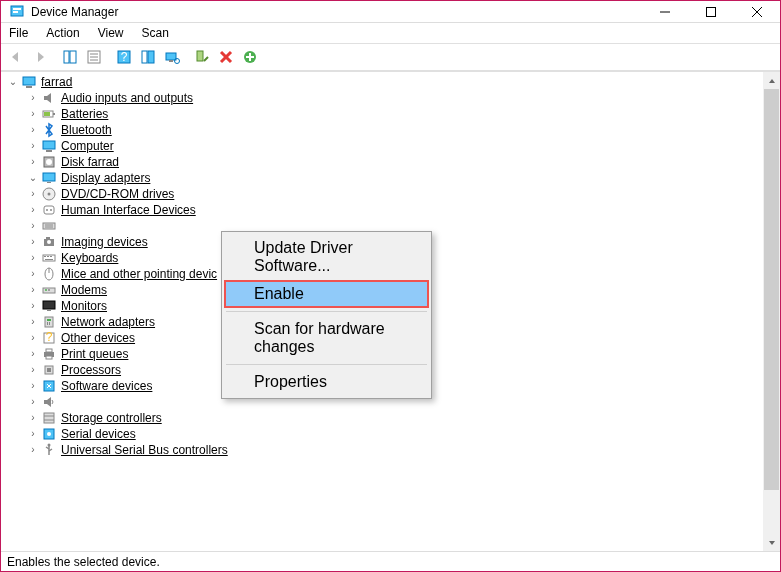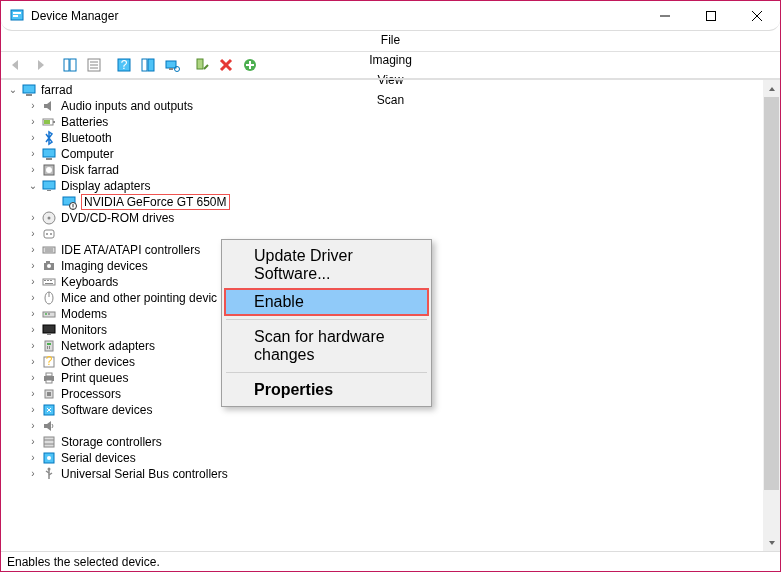--- a/index.html
+++ b/index.html
@@ -1,45 +1,45 @@
 <!DOCTYPE html>
 <html><head>
 <meta charset="utf-8">
 <style>
   * { box-sizing: border-box; font-family: 'Segoe UI', Tahoma, sans-serif; font-size: 12px; }
   body { margin: 0; width: 781px; height: 572px; border: 1px solid #c2185b; background: #fff; display: flex; flex-direction: column; overflow: hidden; }
-  .titlebar { height: 30px; display: flex; align-items: center; padding: 0 0 0 8px; border-bottom: 1px solid #ddd; border-radius: 11px; }
+  .titlebar { height: 22px; display: flex; align-items: center; padding: 0 0 0 8px; border-bottom: 1px solid #ddd; }
   .titlebar-icon { width: 16px; height: 16px; margin-right: 6px; }
   .titlebar-text { flex: 1; font-size: 12px; }
   .winbtns { display: flex; height: 100%; }
   .winbtn { width: 46px; height: 100%; display: flex; align-items: center; justify-content: center; }
   .winbtn svg { width: 10px; height: 10px; }
-  .menubar { height: 20px; display: flex; align-items: center; padding: 0 0; gap: 2px; flex-direction: column; }
+  .menubar { height: 20px; display: flex; align-items: center; padding: 0 0; gap: 2px; }
   .menuitem { padding: 2px 8px; cursor: default; }
   .toolbar { height: 28px; border-top: 1px solid #e0e0e0; border-bottom: 1px solid #e0e0e0; display: flex; align-items: center; padding: 0 4px; gap: 2px; }
   .tbtn { width: 22px; height: 22px; display: flex; align-items: center; justify-content: center; border: 1px solid transparent; }
   .tbtn.sep { width: 4px; }
   .tbtn svg { width: 16px; height: 16px; }
   .content { flex: 1; display: flex; border-top: 1px solid #e0e0e0; position: relative; overflow: hidden; }
   .tree { flex: 1; overflow: hidden; padding: 2px 0; position: relative; }
   .scrollbar { width: 17px; background: #f0f0f0; display: flex; flex-direction: column; }
   .sbtn { height: 17px; display: flex; align-items: center; justify-content: center; background: #f0f0f0; }
   .strack { flex: 1; background: #f0f0f0; position: relative; }
   .sthumb { position: absolute; left: 1px; right: 1px; top: 0; height: 90%; background: #cdcdcd; }
   .node { display: flex; align-items: center; height: 16px; padding: 1px 0; white-space: nowrap; }
   .exp { width: 16px; display: inline-flex; align-items: center; justify-content: center; color: #666; font-size: 10px; line-height: 1; flex-shrink: 0; }
   .ico { width: 16px; height: 16px; display: inline-flex; align-items: center; justify-content: center; margin-right: 4px; flex-shrink: 0; }
-  .label { white-space: nowrap; }
+  .label { white-space: nowrap; text-decoration: underline; }
   .selected { border: 1px solid #ef5350; padding: 0 2px; }
   .statusbar { height: 20px; border-top: 1px solid #ddd; padding: 2px 6px; display: flex; align-items: center; font-size: 12px; }
   .contextmenu { position: absolute; left: 220px; top: 159px; width: 211px; background: #f0f0f0; border: 1px solid #a0a0a0; box-shadow: 3px 3px 6px rgba(0,0,0,0.25); padding: 2px; }
   .ctxitem { padding: 5px 8px 5px 30px; cursor: default; font-size: 16px; }
   .ctxitem.highlighted { background: #90caf9; border: 2px solid #ef5350; padding: 3px 6px 3px 28px; }
   .ctxsep { height: 1px; background: #d0d0d0; margin: 3px 2px; }
-  .ctxitem.bold { font-weight: bold; }
+  .ctxitem.bold { font-weight: normal; }
   .indent { display: inline-block; flex-shrink: 0; }
 </style>
 </head>
 <body>
 
 <div class="titlebar">
   <span class="titlebar-icon">
     <svg viewBox="0 0 16 16">
         <rect x="2" y="2" width="12" height="10" fill="#4fc3f7" stroke="#0277bd"></rect>
         <rect x="4" y="4" width="8" height="2" fill="#fff"></rect>
@@ -62,21 +62,21 @@
         <svg viewBox="0 0 10 10">
           <line x1="0" y1="0" x2="10" y2="10" stroke="#000"></line>
           <line x1="10" y1="0" x2="0" y2="10" stroke="#000"></line>
         </svg>
       </div>
   </div>
 </div>
 
 <div class="menubar">
   <span class="menuitem">File</span>
-  <span class="menuitem">Imaging</span>
+  <span class="menuitem">Action</span>
   <span class="menuitem">View</span>
   <span class="menuitem">Scan</span>
 </div>
 
 <div class="toolbar">
   <div class="tbtn">
       <svg viewBox="0 0 16 16">
         <path d="M10 3 L4 8 L10 13 Z" fill="#bbb"></path>
       </svg>
     </div>
@@ -213,64 +213,52 @@
         <span class="exp">⌄</span>
         <span class="ico">
           <svg viewBox="0 0 16 16">
             <rect x="2" y="3" width="12" height="8" fill="#4fc3f7" stroke="#0277bd"></rect>
             <rect x="6" y="12" width="4" height="1" fill="#888"></rect>
           </svg>
         </span>
         <span class="label">Display adapters</span>
       </div>
       <div class="node">
-        <span class="indent" style="width:60px"></span>
-        <span class="ico">
-          <svg viewBox="0 0 16 16">
-            <rect x="2" y="3" width="12" height="8" fill="#4fc3f7" stroke="#0277bd"></rect>
-            <circle cx="12" cy="12" r="3.5" fill="#fff" stroke="#333"></circle>
-            <path d="M12 10 L12 13" stroke="#333"></path>
-            <circle cx="12" cy="14" r="0.5" fill="#333"></circle>
-          </svg>
-        </span>
-        <span class="label selected">NVIDIA GeForce GT 650M</span>
-      </div>
-      <div class="node">
         <span class="indent" style="width:24px"></span>
         <span class="exp">›</span>
         <span class="ico">
           <svg viewBox="0 0 16 16">
             <circle cx="8" cy="8" r="6" fill="#eee" stroke="#888"></circle>
             <circle cx="8" cy="8" r="1.5" fill="#888"></circle>
           </svg>
         </span>
         <span class="label">DVD/CD-ROM drives</span>
       </div>
       <div class="node">
         <span class="indent" style="width:24px"></span>
         <span class="exp">›</span>
         <span class="ico">
           <svg viewBox="0 0 16 16">
             <rect x="3" y="4" width="10" height="8" rx="2" fill="none" stroke="#888"></rect>
             <circle cx="6" cy="8" r="1" fill="#888"></circle>
             <circle cx="10" cy="8" r="1" fill="#888"></circle>
           </svg>
         </span>
+        <span class="label">Human Interface Devices</span>
       </div>
       <div class="node">
         <span class="indent" style="width:24px"></span>
         <span class="exp">›</span>
         <span class="ico">
           <svg viewBox="0 0 16 16">
             <rect x="2" y="5" width="12" height="6" fill="#ddd" stroke="#888"></rect>
             <line x1="4" y1="7" x2="12" y2="7" stroke="#888"></line>
             <line x1="4" y1="9" x2="12" y2="9" stroke="#888"></line>
           </svg>
         </span>
-        <span class="label">IDE ATA/ATAPI controllers</span>
       </div>
       <div class="node">
         <span class="indent" style="width:24px"></span>
         <span class="exp">›</span>
         <span class="ico">
           <svg viewBox="0 0 16 16">
             <rect x="3" y="5" width="10" height="7" fill="#888"></rect>
             <circle cx="8" cy="8" r="2" fill="#fff"></circle>
             <rect x="5" y="3" width="4" height="2" fill="#888"></rect>
           </svg>

